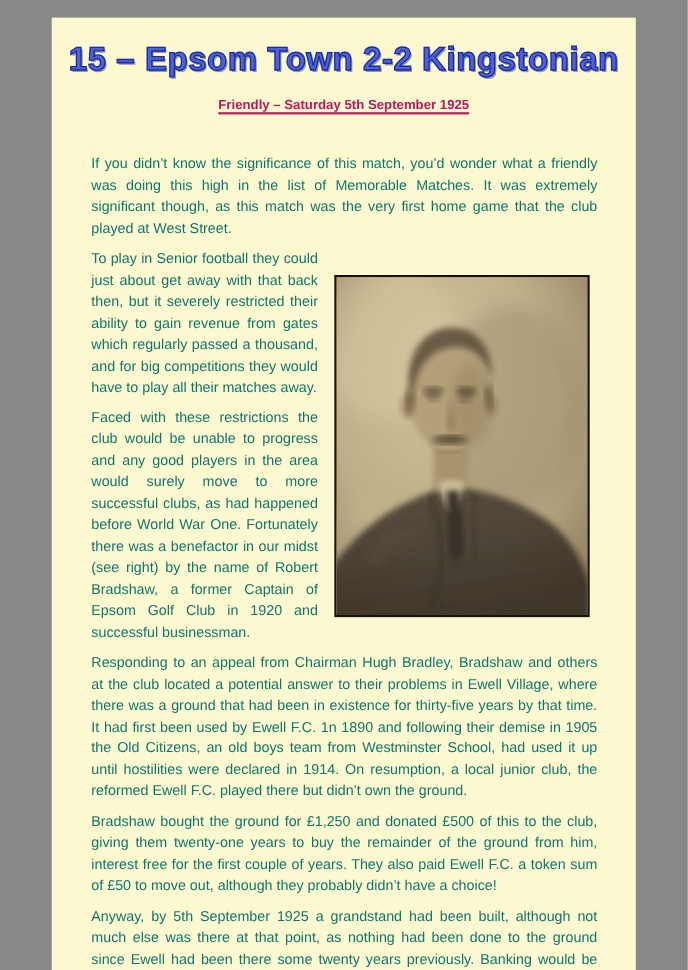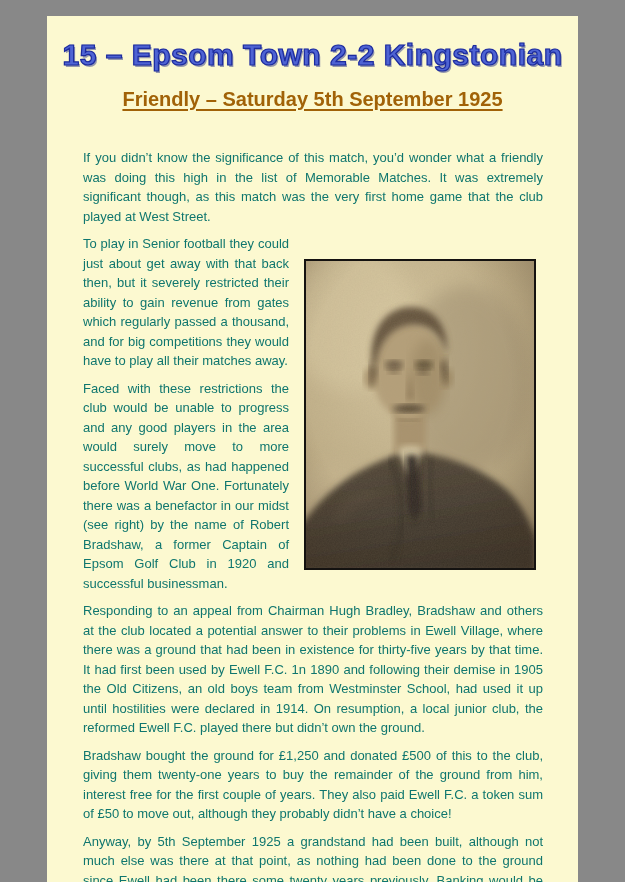--- a/index.html
+++ b/index.html
@@ -18,23 +18,23 @@
     font-size:30px;
     font-weight:bold;
     letter-spacing:.5px;
     color:#4e63d3;
     -webkit-text-stroke:1.2px #1d2c9f;
     text-shadow:1.5px 1.5px 0 rgba(24,36,130,.45), 0 0 1px #1d2c9f;
   }
   .hdr-subtitle{
     margin-top:16px;
     text-align:center;
-    font-size:20px;
+    font-size:12px;
     font-weight:bold;
-    color:#a16207;
+    color:#be185d;
     text-decoration:underline;
     text-decoration-thickness:2px;
     text-underline-offset:3px;
   }
   .article{
     padding:37px 35px 0 36px;
   }
   .article p{
     margin:0 0 8px 0;
     font-size:13px;

